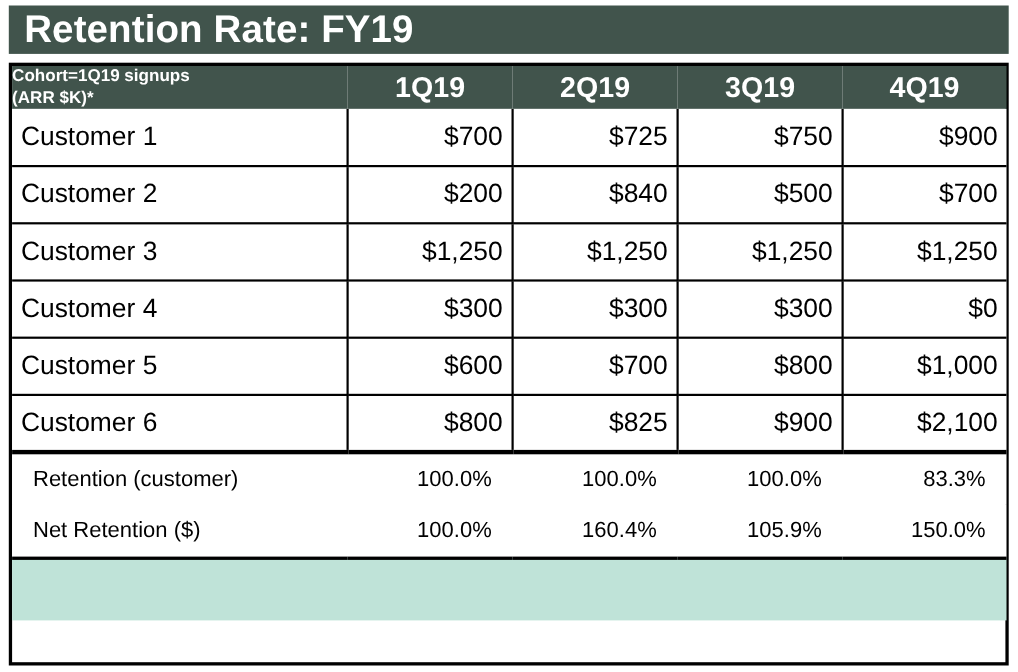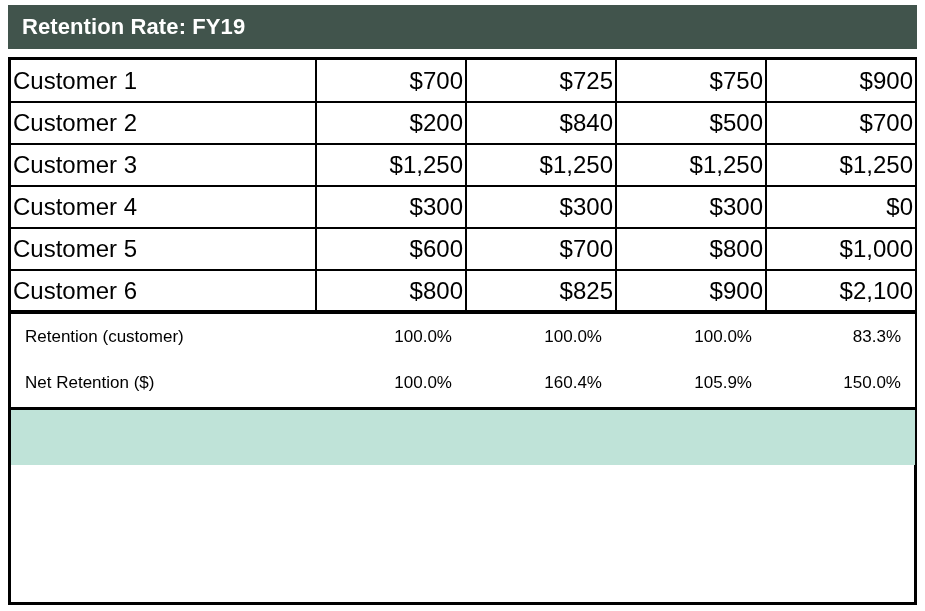--- a/index.html
+++ b/index.html
@@ -29,21 +29,21 @@
     top: 5px;
     width: 909px;
     height: 44px;
     background: var(--brand);
     box-sizing: border-box;
     display: flex;
     align-items: center;
   }
   .title-text {
     color: #ffffff;
-    font-size: 22px;
+    font-size: 35px;
     font-weight: bold;
     padding-left: 14px;
     letter-spacing: 0.1px;
     white-space: nowrap;
   }
 
   
   .table-wrap {
     position: absolute;
     left: 8px;
@@ -81,25 +81,25 @@
     padding: 6px 0 7px 8px;
   }
   td.head-q {
     text-align: center;
     font-size: 26px;
     padding-bottom: 2px;
   }
 
   
   tr.data-row td {
-    height: 42px;
+    height: 52px;
     border: 2px solid #000000;
     font-size: 24px;
     color: #000000;
-    padding: 0 2px;
+    padding: 0 8px;
     background: #ffffff;
     box-sizing: border-box;
   }
   tr.data-row td.cell-label {
     text-align: left;
     border-left: none;
   }
   tr.data-row td.cell-val {
     text-align: right;
   }
@@ -107,25 +107,25 @@
     border-right: none;
   }
   tr.data-row.first-data td {
     border-top: none;
   }
   .churn { color: #ff0000; }
 
   
   tr.sum-row td {
     height: 48px;
-    font-size: 17px;
+    font-size: 20px;
     color: #000000;
     background: #ffffff;
     border: none;
-    padding: 0 14px;
+    padding: 0 19px;
     box-sizing: border-box;
   }
   tr.sum-row td.cell-label { text-align: left; }
   tr.sum-row td.cell-val  { text-align: right; }
   tr.sum-row.sum-first td { border-top: 4px solid #000000; }
 
   
   tr.footer-row td {
     height: 55px;
     background: var(--accent);
@@ -152,20 +152,30 @@
     <table class="grid">
       <colgroup>
         <col class="c-label">
         <col class="c-q">
         <col class="c-q">
         <col class="c-q">
         <col class="c-q4">
       </colgroup>
       <tbody>
 
+        <tr class="head-row">
+          <td class="head-label">
+            <div>Cohort=1Q19 signups</div>
+            <div>(ARR $K)*</div>
+          </td>
+          <td class="head-q">1Q19</td>
+          <td class="head-q">2Q19</td>
+          <td class="head-q">3Q19</td>
+          <td class="head-q">4Q19</td>
+        </tr>
 
         <tr class="data-row first-data">
           <td class="cell-label">Customer 1</td>
           <td class="cell-val">$700</td>
           <td class="cell-val">$725</td>
           <td class="cell-val">$750</td>
           <td class="cell-val last">$900</td>
         </tr>
 
         <tr class="data-row">

